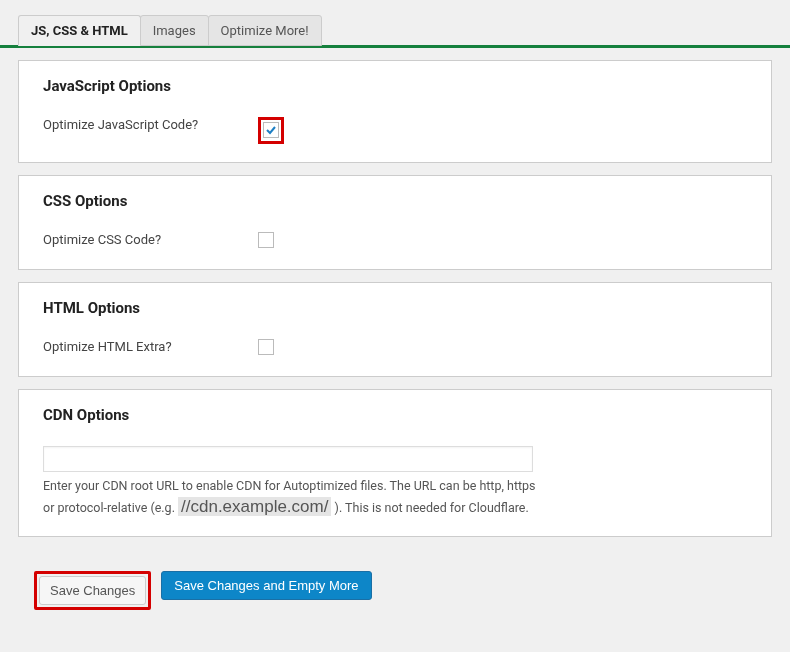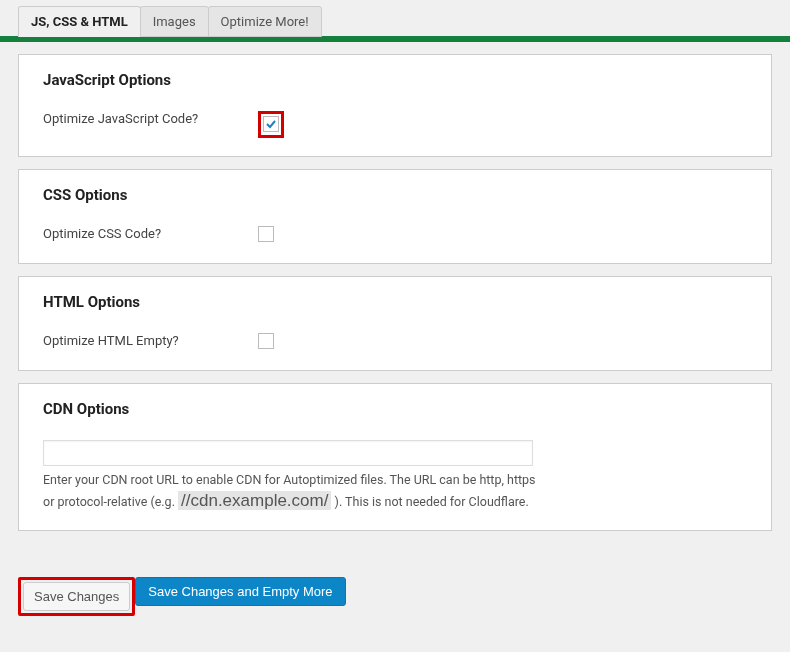--- a/index.html
+++ b/index.html
@@ -6,23 +6,23 @@
     body {
       font-family: -apple-system, BlinkMacSystemFont, "Segoe UI", Roboto, Helvetica, Arial, sans-serif;
       background: #f0f0f0;
       font-size: 13px;
       color: #444;
       width: 790px;
       padding: 0;
     }
     .tabs {
       display: flex;
-      border-bottom: 6px solid #15803d;
+      border-bottom: 3px solid #15803d;
       padding-left: 18px;
-      padding-top: 6px;
+      padding-top: 15px;
     }
     .tab {
       padding: 7px 12px;
       margin-right: 0;
       border: 1px solid #ccc;
       background: #e5e5e5;
       color: #555;
       font-size: 13px;
       cursor: pointer;
       border-top-left-radius: 3px;
@@ -95,25 +95,24 @@
       line-height: 1.4;
       max-width: 496px;
     }
     .help-text code {
       font-family: Liberation Sans, sans-serif;
       font-size: 17px;
       background: #e5e5e5;
       padding: 0 3px;
     }
     .actions {
-      padding: 18px;
+      padding: 34px;
       display: flex;
-      gap: 0;
+      gap: 10px;
       align-items: flex-start;
-      margin-top: 28px;
     }
     .btn-secondary {
       padding: 6px 10px;
       border: 1px solid #ccc;
       background: #f6f6f6;
       color: #555;
       font-size: 13px;
       cursor: pointer;
       border-radius: 3px;
     }
@@ -164,21 +163,21 @@
     <div class="row-label">Optimize CSS Code?</div>
     <div class="row-field">
       <span class="checkbox"></span>
     </div>
   </div>
 </div>
 
 <div class="panel">
   <h3>HTML Options</h3>
   <div class="row">
-    <div class="row-label">Optimize HTML Empty?</div>
+    <div class="row-label">Optimize HTML Extra?</div>
     <div class="row-field">
       <span class="checkbox"></span>
     </div>
   </div>
 </div>
 
 <div class="panel">
   <h3>CDN Options</h3>
   <div class="row">
     <div class="row-field">

